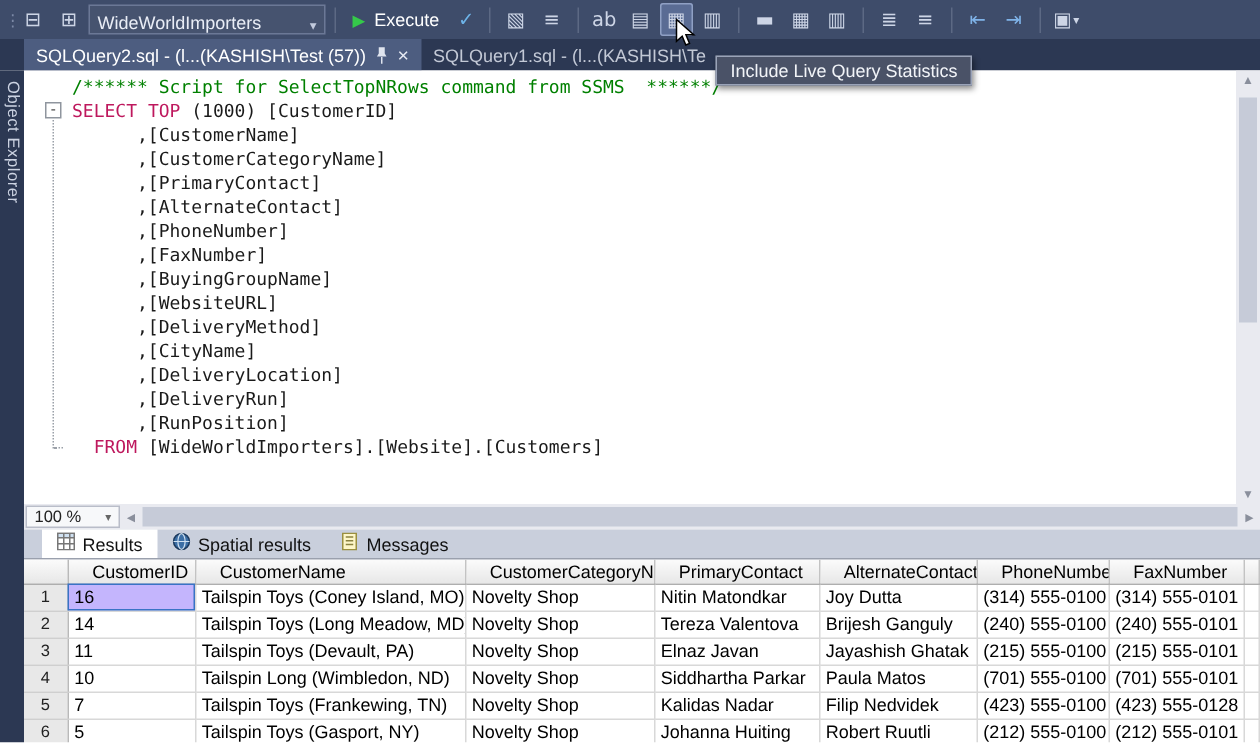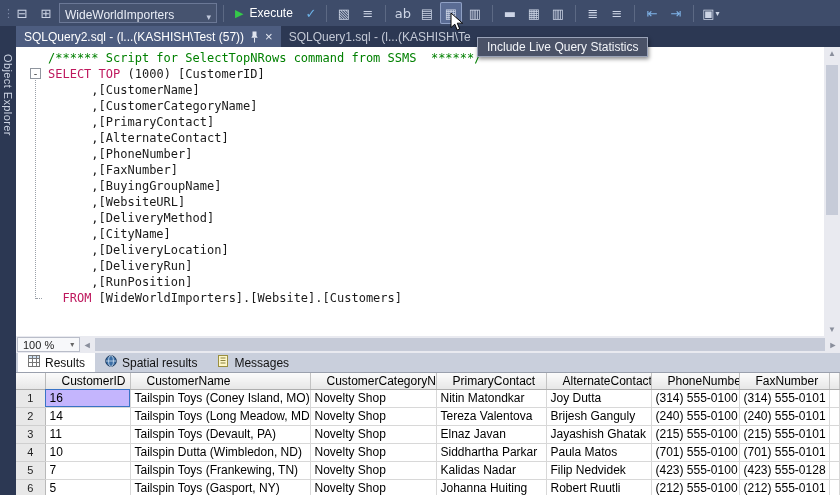--- a/index.html
+++ b/index.html
@@ -55,21 +55,21 @@
 
   
   .zoombar{height:17px;background:#e9eaf0;display:flex;align-items:center;flex:none;padding-left:1px}
   .zoom{height:15px;display:flex;align-items:center;gap:16px;background:#f7f8fa;border:1px solid #b9bdc9;
         font-size:11px;color:#222;padding:0 5px}
   .zcaret{font-size:8px;color:#666}
   .harrow{font-size:9px;color:#8a8f9c;width:14px;text-align:center}
   .hthumb{flex:1;height:13px;background:#c6cbd8;margin:0 1px}
 
   
-  .rtabs{height:19px;background:#c9cfdc;display:flex;align-items:stretch;flex:none;font-size:12px;padding-left:2px}
+  .rtabs{height:19px;background:#c9cfdc;display:flex;align-items:stretch;flex:none;font-size:12px;padding-left:12px}
   .rtab{display:flex;align-items:center;gap:5px;padding:0 10px;color:#111;white-space:nowrap}
   .rtab.active{background:#fff}
 
   
   .gridwrap{flex:1;overflow:hidden;background:#fff;border-top:1px solid #9aa0ad}
   table{border-collapse:collapse;table-layout:fixed;width:100%;font-size:12px}
   th.ch{height:16px;background:linear-gradient(#fbfbfb,#e7e7e7);border-right:1px solid #c3c3c3;border-bottom:1px solid #aeaeae;
         font-weight:normal;text-align:left;padding:0 16px;white-space:nowrap;overflow:hidden;color:#000}
   th.rh,td.rh{width:29px;background:#e8e8e8;border-right:1px solid #b9b9b9;border-bottom:1px solid #cfcfcf;
         text-align:center;font-size:11px;color:#222;font-weight:normal}
@@ -260,21 +260,21 @@
                 <td class="cell">Novelty Shop</td>
                 <td class="cell">Elnaz Javan</td>
                 <td class="cell">Jayashish Ghatak</td>
                 <td class="cell">(215) 555-0100</td>
                 <td class="cell">(215) 555-0101</td>
                 <td class="cell"></td>
               </tr>
               <tr>
                 <td class="rh">4</td>
                 <td class="cell">10</td>
-                <td class="cell">Tailspin Dutta (Wimbledon, ND)</td>
+                <td class="cell">Tailspin Long (Wimbledon, ND)</td>
                 <td class="cell">Novelty Shop</td>
                 <td class="cell">Siddhartha Parkar</td>
                 <td class="cell">Paula Matos</td>
                 <td class="cell">(701) 555-0100</td>
                 <td class="cell">(701) 555-0101</td>
                 <td class="cell"></td>
               </tr>
               <tr>
                 <td class="rh">5</td>
                 <td class="cell">7</td>

